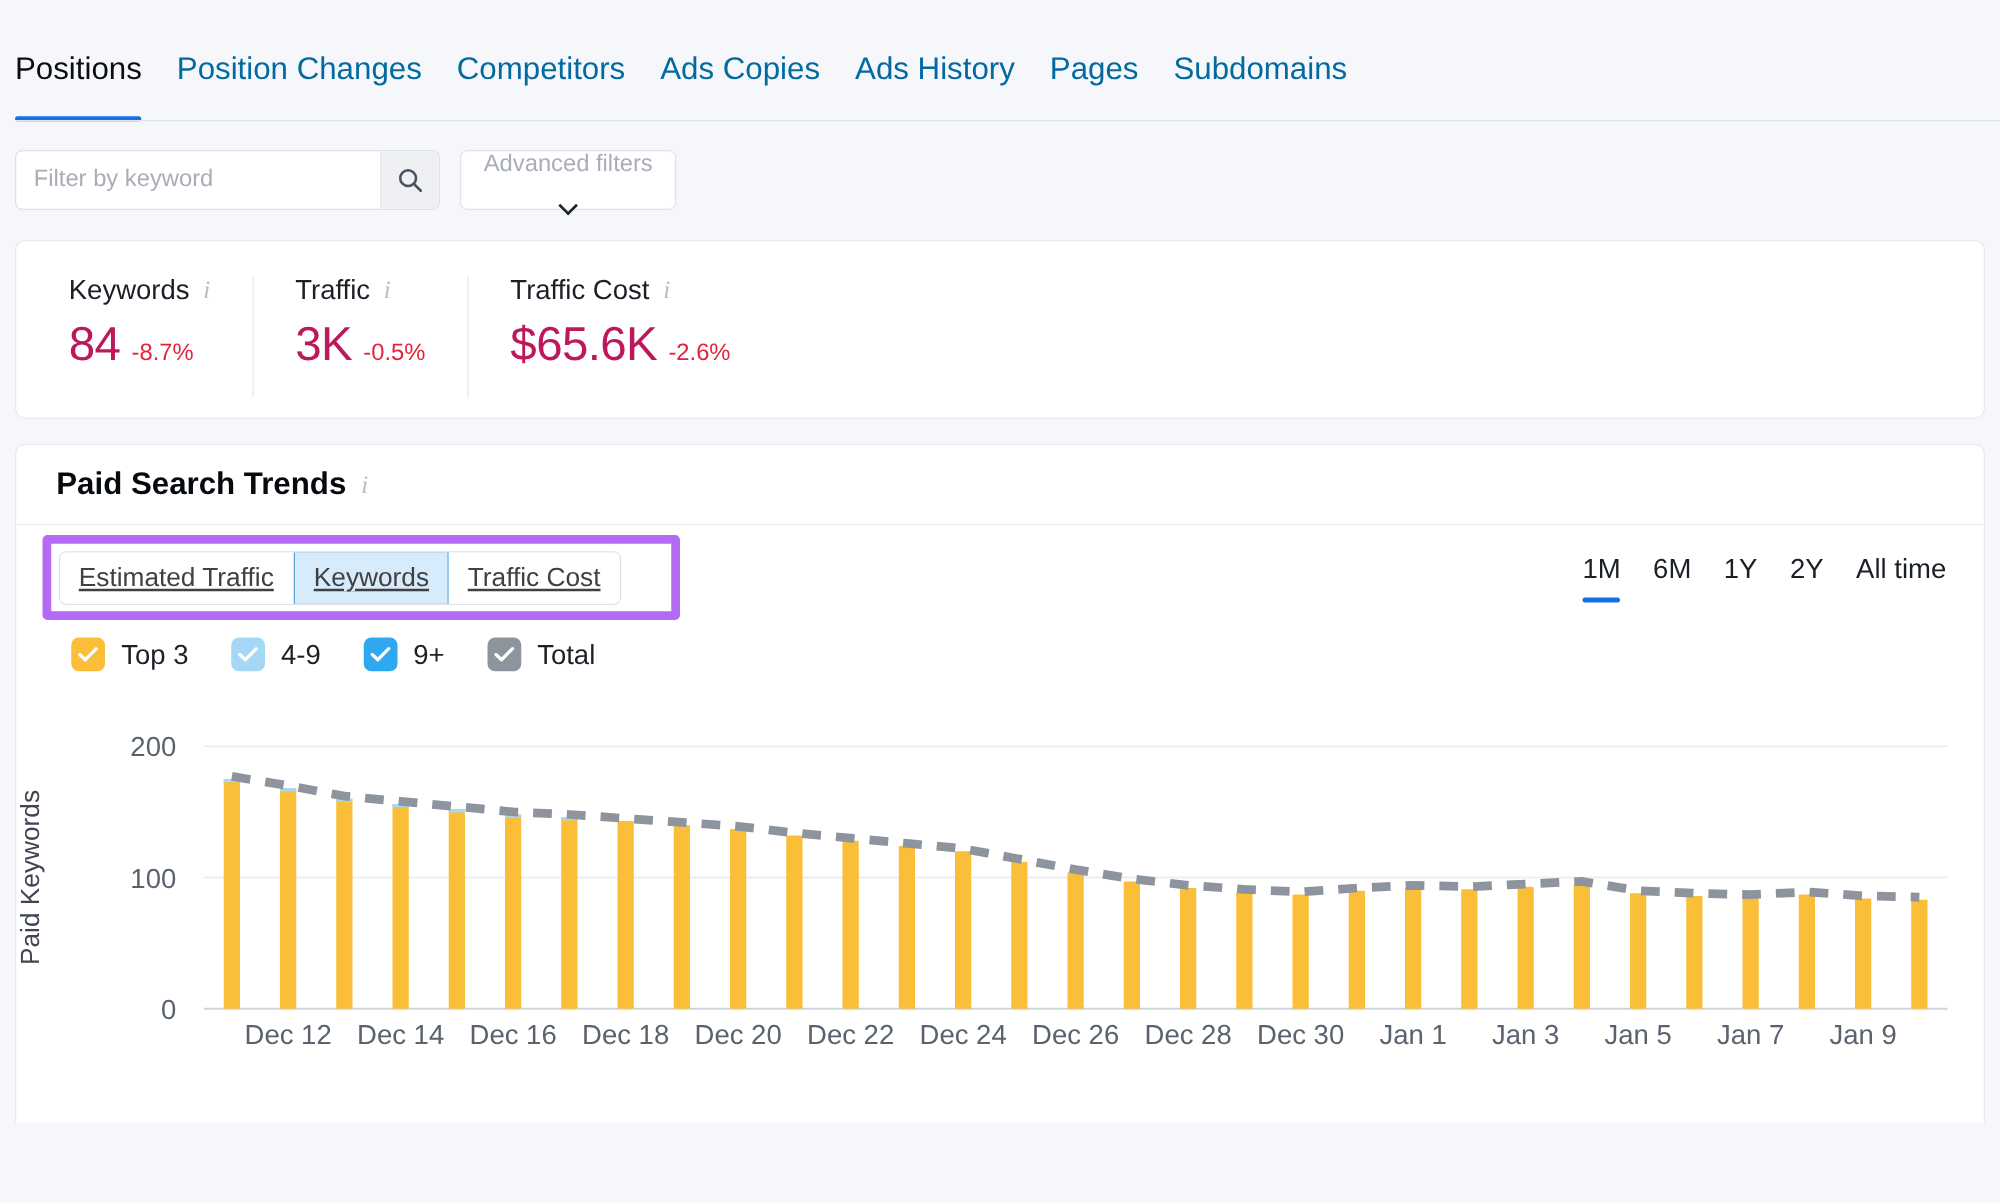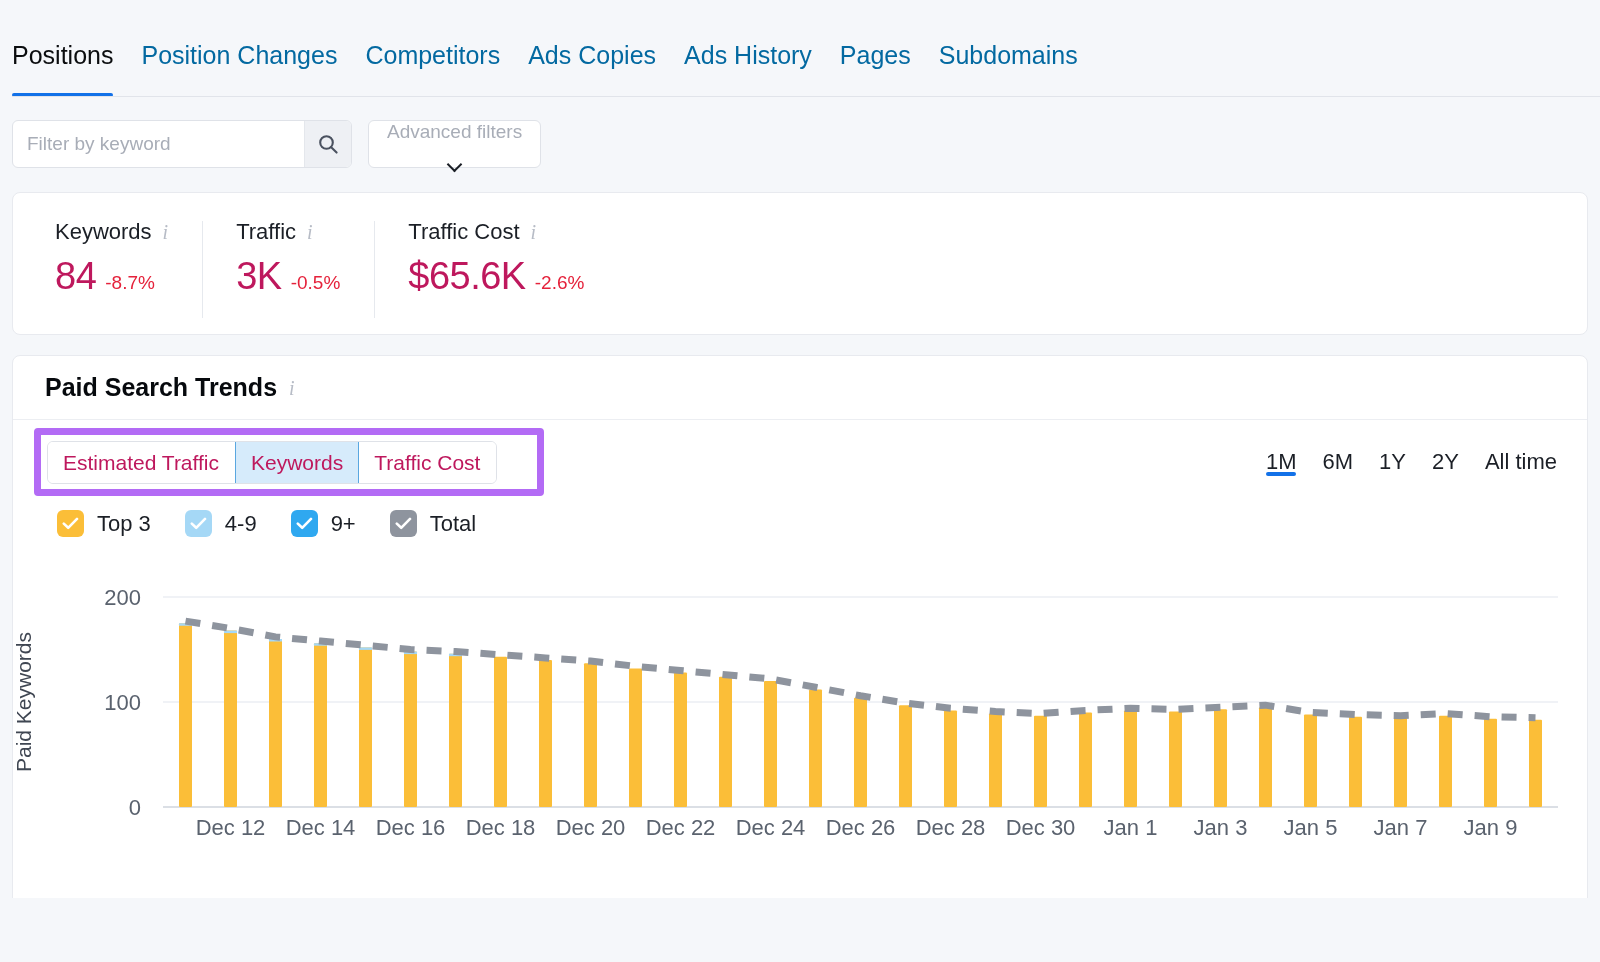--- a/index.html
+++ b/index.html
@@ -113,31 +113,32 @@
     position: absolute; left: 21px; top: 8px; width: 510px; height: 68px;
     border: 7px solid #b36bf5; border-radius: 4px; background: #ffffff;
   }
   .seg-group {
     position: absolute; left: 34px; top: 21px;
     display: flex; height: 43px;
     border: 1px solid #dfe2e8; border-radius: 6px; background: #fff; overflow: hidden;
   }
   .seg {
     display: flex; align-items: center; padding: 0 15px;
-    font-size: 21px; color: #be185d; cursor: pointer; background: #fff;
+    font-size: 21px; color: #404040; cursor: pointer; background: #fff;
     border-right: 1px solid transparent;
+    text-decoration: underline;
   }
   .seg.selected {
     background: #d6ebfb; border: 1px solid #5aa7e0; margin: -1px 0;
   }
 
   .range-group { display: flex; align-items: center; gap: 26px; margin-left: auto; }
   .range {
     position: relative; font-size: 22px; color: #1b1f26; cursor: pointer;
-    padding-bottom: 1px;
+    padding-bottom: 14px;
   }
   .range.active::after {
     content: ""; position: absolute; left: 0; right: 0; bottom: 0;
     height: 4px; background: #1271e8; border-radius: 2px;
   }
 
   
   .legend { display: flex; align-items: center; gap: 34px; padding: 6px 0 0 44px; }
   .legend-item { display: flex; align-items: center; gap: 13px; cursor: pointer; }
   .cb {

